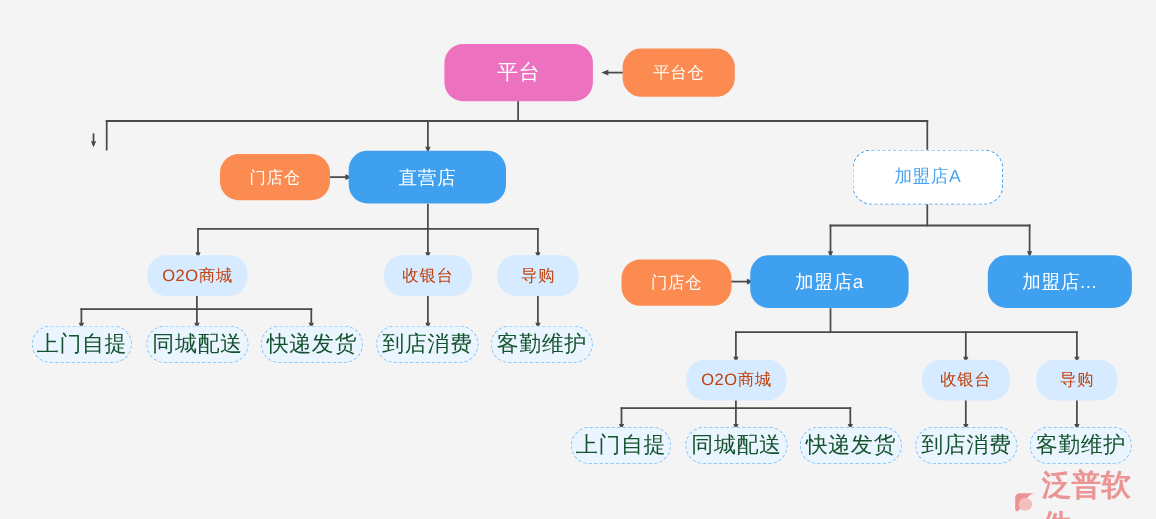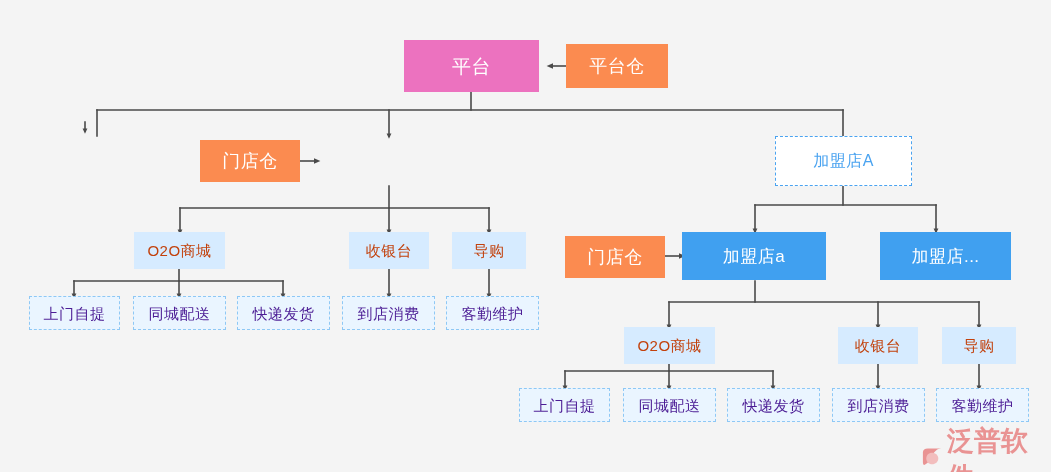--- a/index.html
+++ b/index.html
@@ -27,31 +27,32 @@
   .node {
     position: absolute;
     box-sizing: border-box;
     display: flex;
     align-items: center;
     justify-content: center;
     text-align: center;
     letter-spacing: 0.5px;
     white-space: nowrap;
     line-height: 1;
+    border-radius: 17px;
   }
   
   .n-pink {
     background: #ec72bf;
     color: #ffffff;
     font-size: 19px;
   }
   .n-orange {
     background: #fb8b50;
     color: #ffffff;
-    font-size: 18px;
+    font-size: 15px;
   }
   .n-blue {
     background: #40a0f0;
     color: #ffffff;
     font-size: 17px;
   }
   
   .n-dashed {
     background: #ffffff;
     border: 1px dashed #4aa3f0;
@@ -61,22 +62,22 @@
   
   .n-tint {
     background: #d6ebff;
     color: #c2410c;
     font-size: 15px;
   }
   
   .n-leaf {
     background: #eaf5ff;
     border: 1px dashed #8ec8f5;
-    color: #4c1d95;
-    font-size: 15px;
+    color: #14532d;
+    font-size: 20px;
   }
   .watermark {
     position: absolute;
     display: flex;
     flex-direction: column;
     align-items: center;
     opacity: 0.92;
   }
   .wm-row {
     display: flex;
@@ -164,41 +165,44 @@
   <div class="node n-pink" style="left:404px;top:40px;width:135px;height:52px;">
     <span>平台</span>
   </div>
   <div class="node n-orange" style="left:566px;top:44px;width:102px;height:44px;">
     <span>平台仓</span>
   </div>
 
   <div class="node n-orange" style="left:200px;top:140px;width:100px;height:42px;">
     <span>门店仓</span>
   </div>
+  <div class="node n-blue" style="left:317px;top:137px;width:143px;height:48px;">
+    <span>直营店</span>
+  </div>
   <div class="node n-dashed" style="left:775px;top:136px;width:137px;height:50px;">
     <span>加盟店A</span>
   </div>
 
   <div class="node n-tint" style="left:134px;top:232px;width:91px;height:37px;">
     <span>O2O商城</span>
   </div>
   <div class="node n-tint" style="left:349px;top:232px;width:80px;height:37px;">
     <span>收银台</span>
   </div>
   <div class="node n-tint" style="left:452px;top:232px;width:74px;height:37px;">
     <span>导购</span>
   </div>
 
   <div class="node n-orange" style="left:565px;top:236px;width:100px;height:42px;">
     <span>门店仓</span>
   </div>
   <div class="node n-blue" style="left:682px;top:232px;width:144px;height:48px;">
     <span>加盟店a</span>
   </div>
-  <div class="node n-blue" style="left:880px;top:232px;width:131px;height:48px;">
+  <div class="node n-blue" style="left:898px;top:232px;width:131px;height:48px;">
     <span>加盟店...</span>
   </div>
 
   <div class="node n-leaf" style="left:29px;top:296px;width:91px;height:34px;">
     <span>上门自提</span>
   </div>
   <div class="node n-leaf" style="left:133px;top:296px;width:93px;height:34px;">
     <span>同城配送</span>
   </div>
   <div class="node n-leaf" style="left:237px;top:296px;width:93px;height:34px;">

